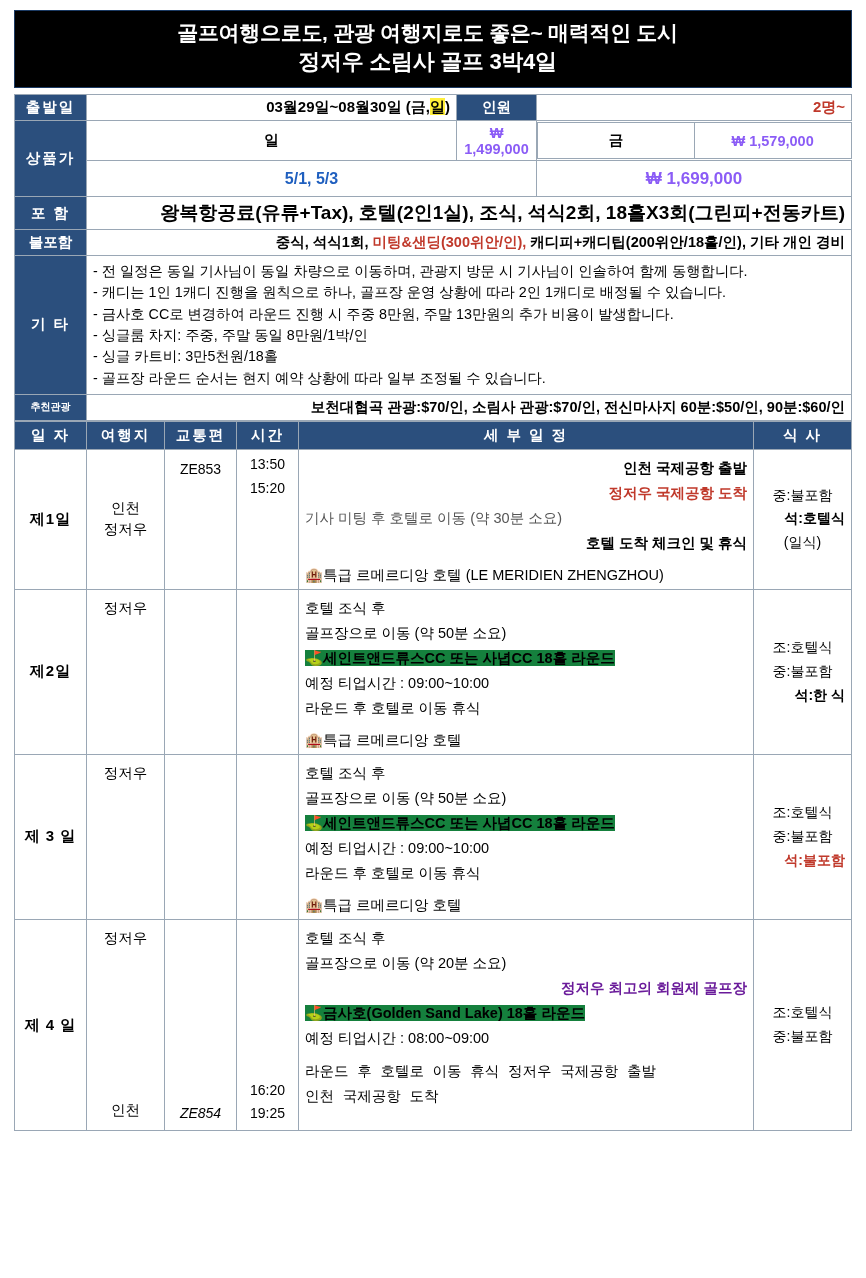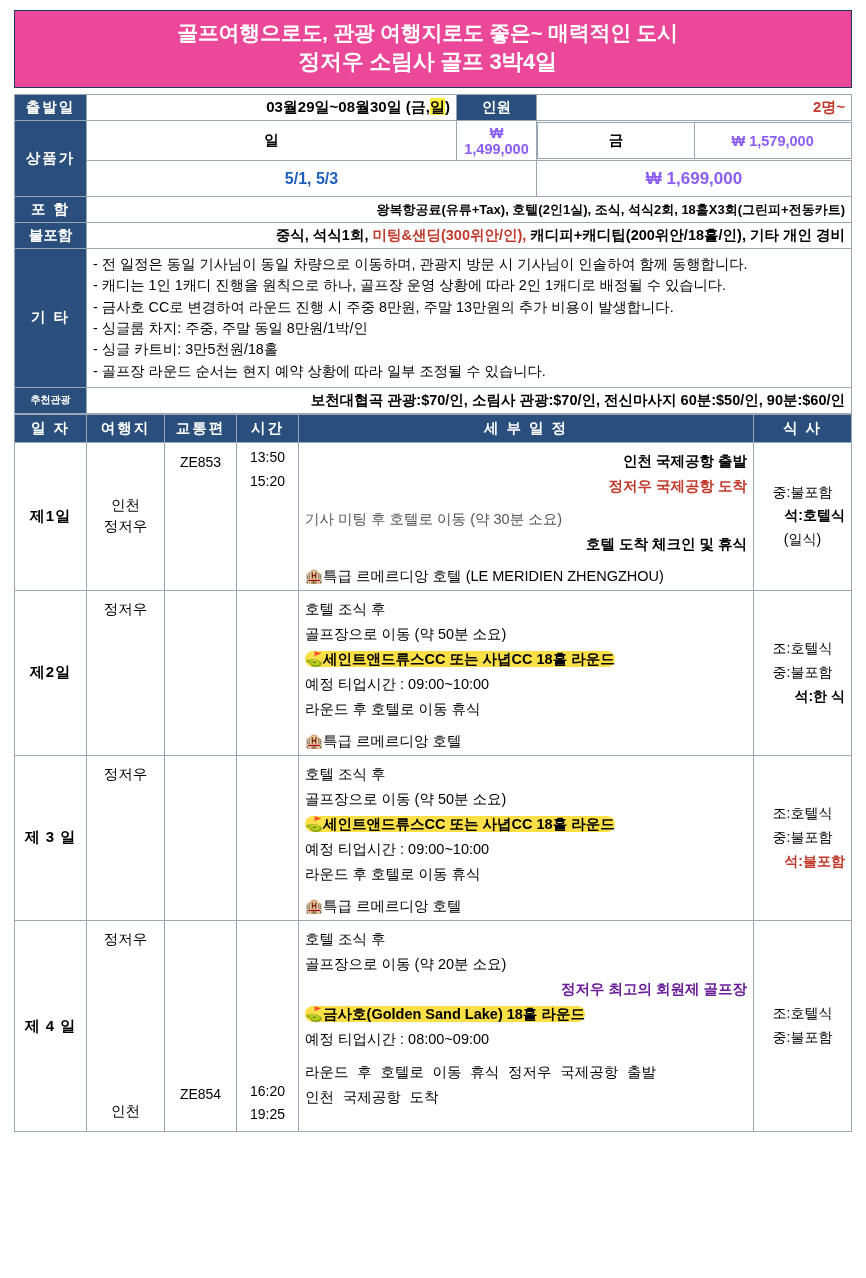--- a/index.html
+++ b/index.html
@@ -16,21 +16,21 @@
   .page {
     width: 866px;
     min-height: 1278px;
     box-sizing: border-box;
     padding: 10px 14px 8px 14px;
     background: #ffffff;
   }
 
   
   .title-banner {
-    background: #ec4899;
+    background: #000000;
     color: #ffffff;
     text-align: center;
     padding: 8px 17px 10px 6px;
     border: 1px solid #1b3a63;
   }
   .title-banner .line1 {
     font-size: 21px;
     font-weight: bold;
     letter-spacing: -0.3px;
     line-height: 1.35;
@@ -74,21 +74,21 @@
     font-size: 17px;
     text-align: center;
   }
   .daytype {
     font-weight: bold;
     font-size: 17px;
     text-align: center;
     color: #000;
   }
   .hl-yellow { background: #ffef3a; }
-  .hl-green  { background: #fde047; border-radius: 8px; }
+  .hl-green  { background: #15803d; }
 
   .info-table { margin-top: 6px; }
 
   .etc-list {
     margin: 0;
     padding: 2px 0 2px 0;
     font-size: 14.3px;
     line-height: 1.42;
   }
   .etc-list div { padding: 0 0 1px 0; }
@@ -198,21 +198,21 @@
         </td>
       </tr>
 
       <tr style="height:36px;">
         <td colspan="2" class="center" style="color:#1f5fbf;font-weight:bold;font-size:16px;">5/1, 5/3</td>
         <td class="price" style="font-size:17px;">₩ 1,699,000</td>
       </tr>
 
       <tr>
         <td class="lbl">포  함</td>
-        <td colspan="3" class="left b" style="font-size:13px;">왕복항공료(유류+Tax), 호텔(2인1실), 조식, 석식2회, 18홀X3회(그린피+전동카트)</td>
+        <td colspan="3" class="left b" style="font-size:19px;">왕복항공료(유류+Tax), 호텔(2인1실), 조식, 석식2회, 18홀X3회(그린피+전동카트)</td>
       </tr>
 
       <tr>
         <td class="lbl tight">불포함</td>
         <td colspan="3" class="left b" style="font-size:14.5px;padding-left:15px;">
           <span>중식, 석식1회, </span><span class="red">미팅&amp;샌딩(300위안/인),</span><span> 캐디피+캐디팁(200위안/18홀/인), 기타 개인 경비</span>
         </td>
       </tr>
 
       <tr>
@@ -264,21 +264,21 @@
           <div>정저우</div>
         </td>
         <td class="flight" rowspan="2" style="vertical-align:top;padding-top:8px;margin-left:28px;">ZE853</td>
         <td class="time" rowspan="2" style="vertical-align:top;">
           <div>13:50</div>
           <div>15:20</div>
         </td>
         <td class="left nb" style="padding-top:6px;padding-bottom:6px;">
           <div class="detail-line b">인천 국제공항 출발</div>
           <div class="detail-line red b">정저우 국제공항 도착</div>
-          <div class="detail-line" style="color:#555;margin-top:8px;">기사 미팅 후 호텔로 이동 (약 30분 소요)</div>
+          <div class="detail-line" style="color:#555;">기사 미팅 후 호텔로 이동 (약 30분 소요)</div>
           <div class="detail-line b">호텔 도착 체크인 및 휴식</div>
         </td>
         <td class="meal" rowspan="2">
           <div>중:불포함</div>
           <div class="b">석:호텔식</div>
           <div>(일식)</div>
         </td>
       </tr>
       <tr>
         <td class="left nt" style="padding:4px 6px;">
@@ -354,21 +354,21 @@
         </td>
         <td class="meal" rowspan="2">
           <div>조:호텔식</div>
           <div>중:불포함</div>
         </td>
       </tr>
       <tr>
         <td class="place nt" style="vertical-align:bottom;padding-bottom:8px;">
           <div>인천</div>
         </td>
-        <td class="flight nt" style="vertical-align:bottom;padding-bottom:24px;">ZE854</td>
+        <td class="flight nt" style="vertical-align:bottom;padding-bottom:4px;font-style:italic;">ZE854</td>
         <td class="time nt" style="vertical-align:bottom;padding-bottom:4px;">
           <div>16:20</div>
           <div>19:25</div>
         </td>
         <td class="left nt" style="vertical-align:bottom;padding-bottom:20px;font-family:Liberation Mono, monospace;">
           <div class="detail-line">라운드 후 호텔로 이동 휴식 정저우 국제공항 출발</div>
           <div class="detail-line">인천 국제공항 도착</div>
         </td>
       </tr>
 

